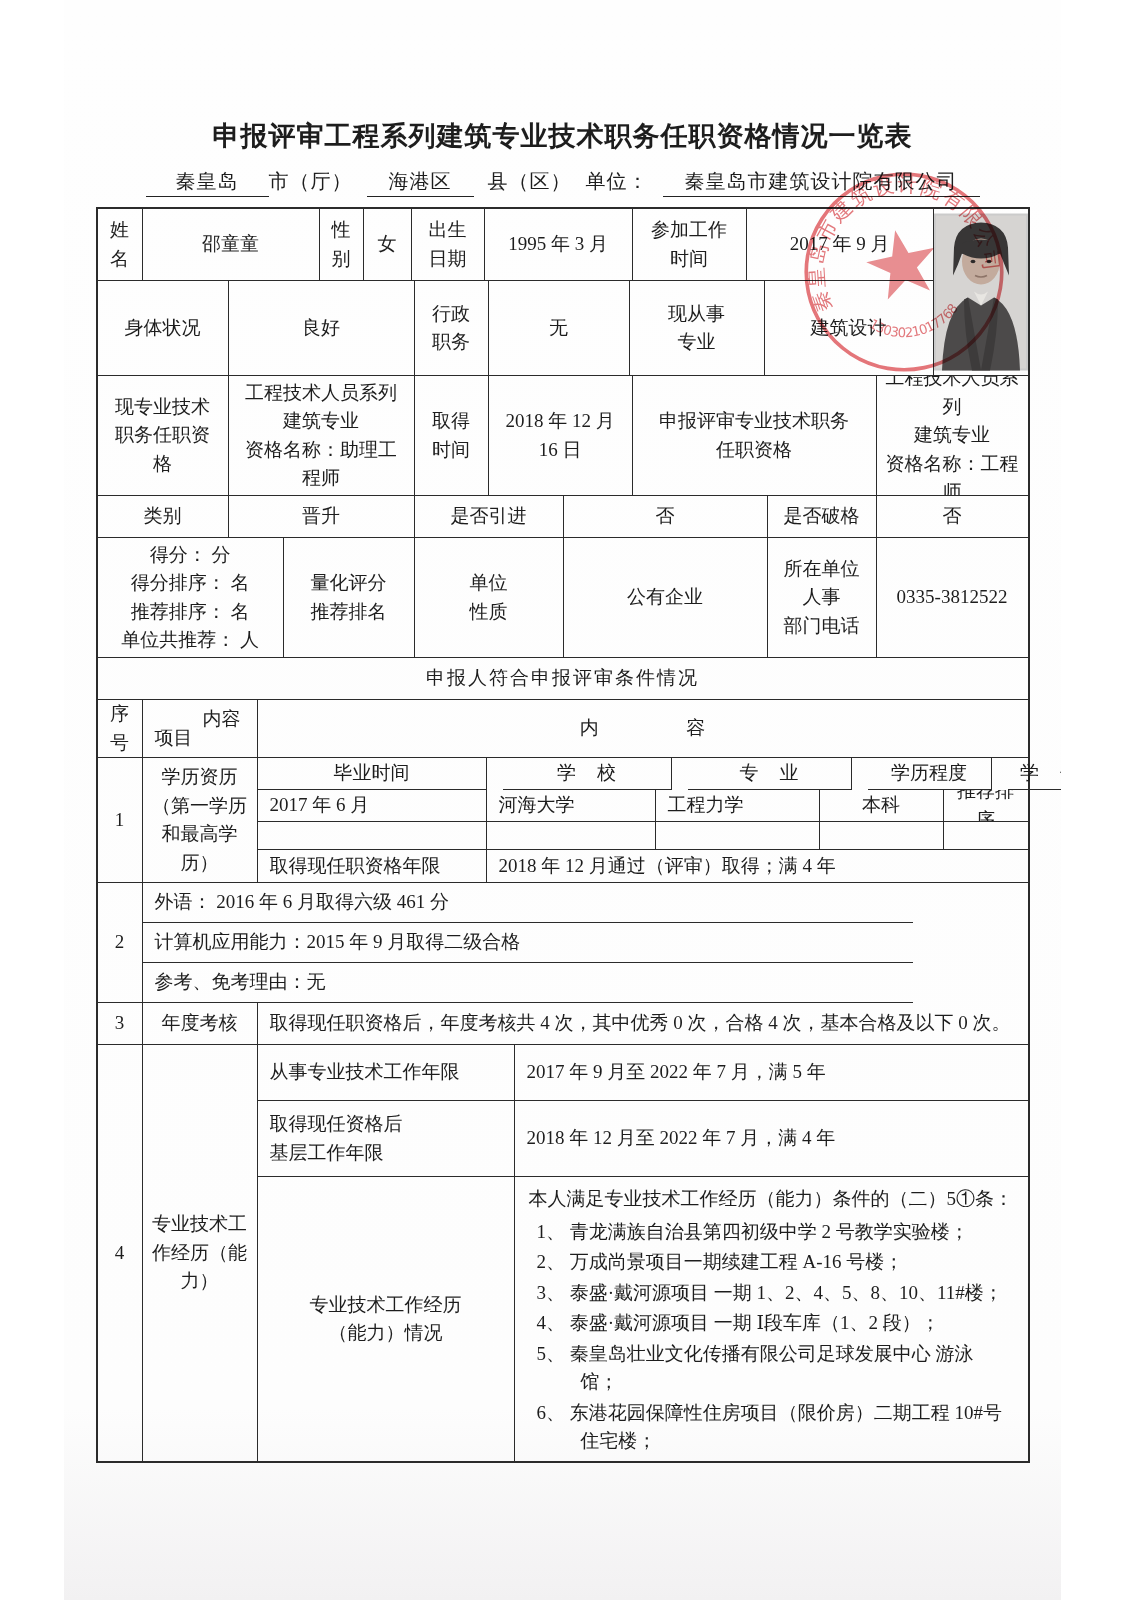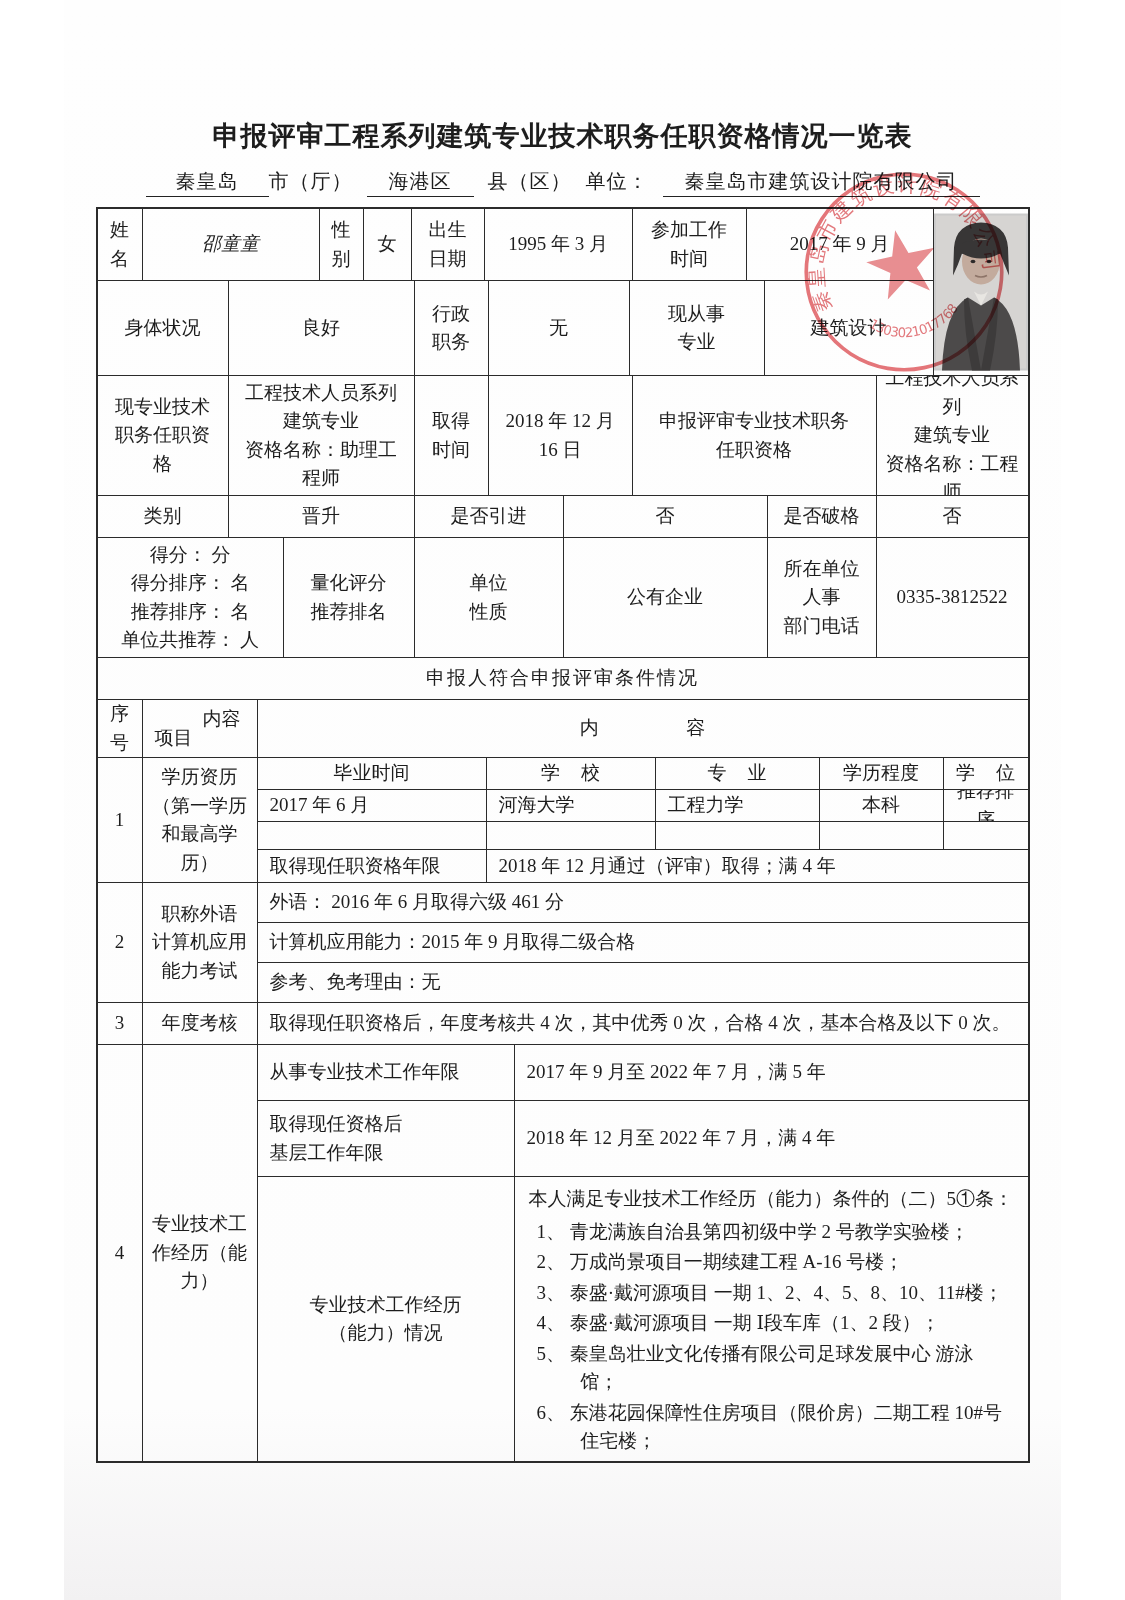--- a/index.html
+++ b/index.html
@@ -51,21 +51,21 @@
     <span class="u wide">秦皇岛</span><span>市（厅）</span><span class="gap"></span><span class="u">海港区</span><span class="gap"></span><span>县（区）</span><span class="gap"></span><span>单位：</span><span class="gap"></span><span class="u">秦皇岛市建筑设计院有限公司</span>
   </div>
 
   <div class="tbl">
 
     <div class="r">
       <div class="col" style="flex:0 0 836px;">
         <div class="r" style="height:72px;">
           <div class="c ml" style="flex:0 0 45px;">姓
 名</div>
-          <div class="c" style="flex:0 0 177px;font-style:italic;">邵童童</div>
+          <div class="c" style="flex:0 0 177px;">邵童童</div>
           <div class="c ml" style="flex:0 0 44px;">性
 别</div>
           <div class="c" style="flex:0 0 48px;">女</div>
           <div class="c ml" style="flex:0 0 73px;">出生
 日期</div>
           <div class="c" style="flex:0 0 148px;">1995 年 3 月</div>
           <div class="c ml" style="flex:0 0 114px;">参加工作
 时间</div>
           <div class="c" style="flex:0 0 187px;">2017 年 9 月</div>
         </div>
@@ -158,21 +158,21 @@
       </div>
     </div>
 
     <div class="r">
       <div class="c" style="flex:0 0 45px;">1</div>
       <div class="c ml" style="flex:0 0 115px;">学历资历
 （第一学历
 和最高学
 历）</div>
       <div class="col" style="flex:0 0 770px;">
-        <div class="r" style="height:32px;">
+        <div class="r" style="height:32px;gap:16px;">
           <div class="c" style="flex:0 0 229px;">毕业时间</div>
           <div class="c" style="flex:0 0 169px;">
               <span class="sp1">学校</span>
             </div>
           <div class="c" style="flex:0 0 164px;">
               <span class="sp1">专业</span>
             </div>
           <div class="c" style="flex:0 0 124px;">学历程度</div>
           <div class="c nr" style="flex:0 0 84px;">
               <span class="sp1">学位</span>
@@ -194,23 +194,20 @@
         </div>
         <div class="r" style="height:33px;">
           <div class="c tl" style="flex:0 0 229px;">取得现任职资格年限</div>
           <div class="c tl nr" style="flex:0 0 541px;">2018 年 12 月通过（评审）取得；满 4 年</div>
         </div>
       </div>
     </div>
 
     <div class="r">
       <div class="c" style="flex:0 0 45px;">2</div>
-      <div class="c ml" style="flex:0 0 115px;">职称外语
-计算机应用
-能力考试</div>
       <div class="col" style="flex:0 0 770px;">
         <div class="r" style="height:40px;">
             <div class="c tl nr" style="flex:0 0 770px;">外语： 2016 年 6 月取得六级 461 分</div>
           </div>
         <div class="r" style="height:40px;">
             <div class="c tl nr" style="flex:0 0 770px;">计算机应用能力：2015 年 9 月取得二级合格</div>
           </div>
         <div class="r" style="height:40px;">
             <div class="c tl nr" style="flex:0 0 770px;">参考、免考理由：无</div>
           </div>

